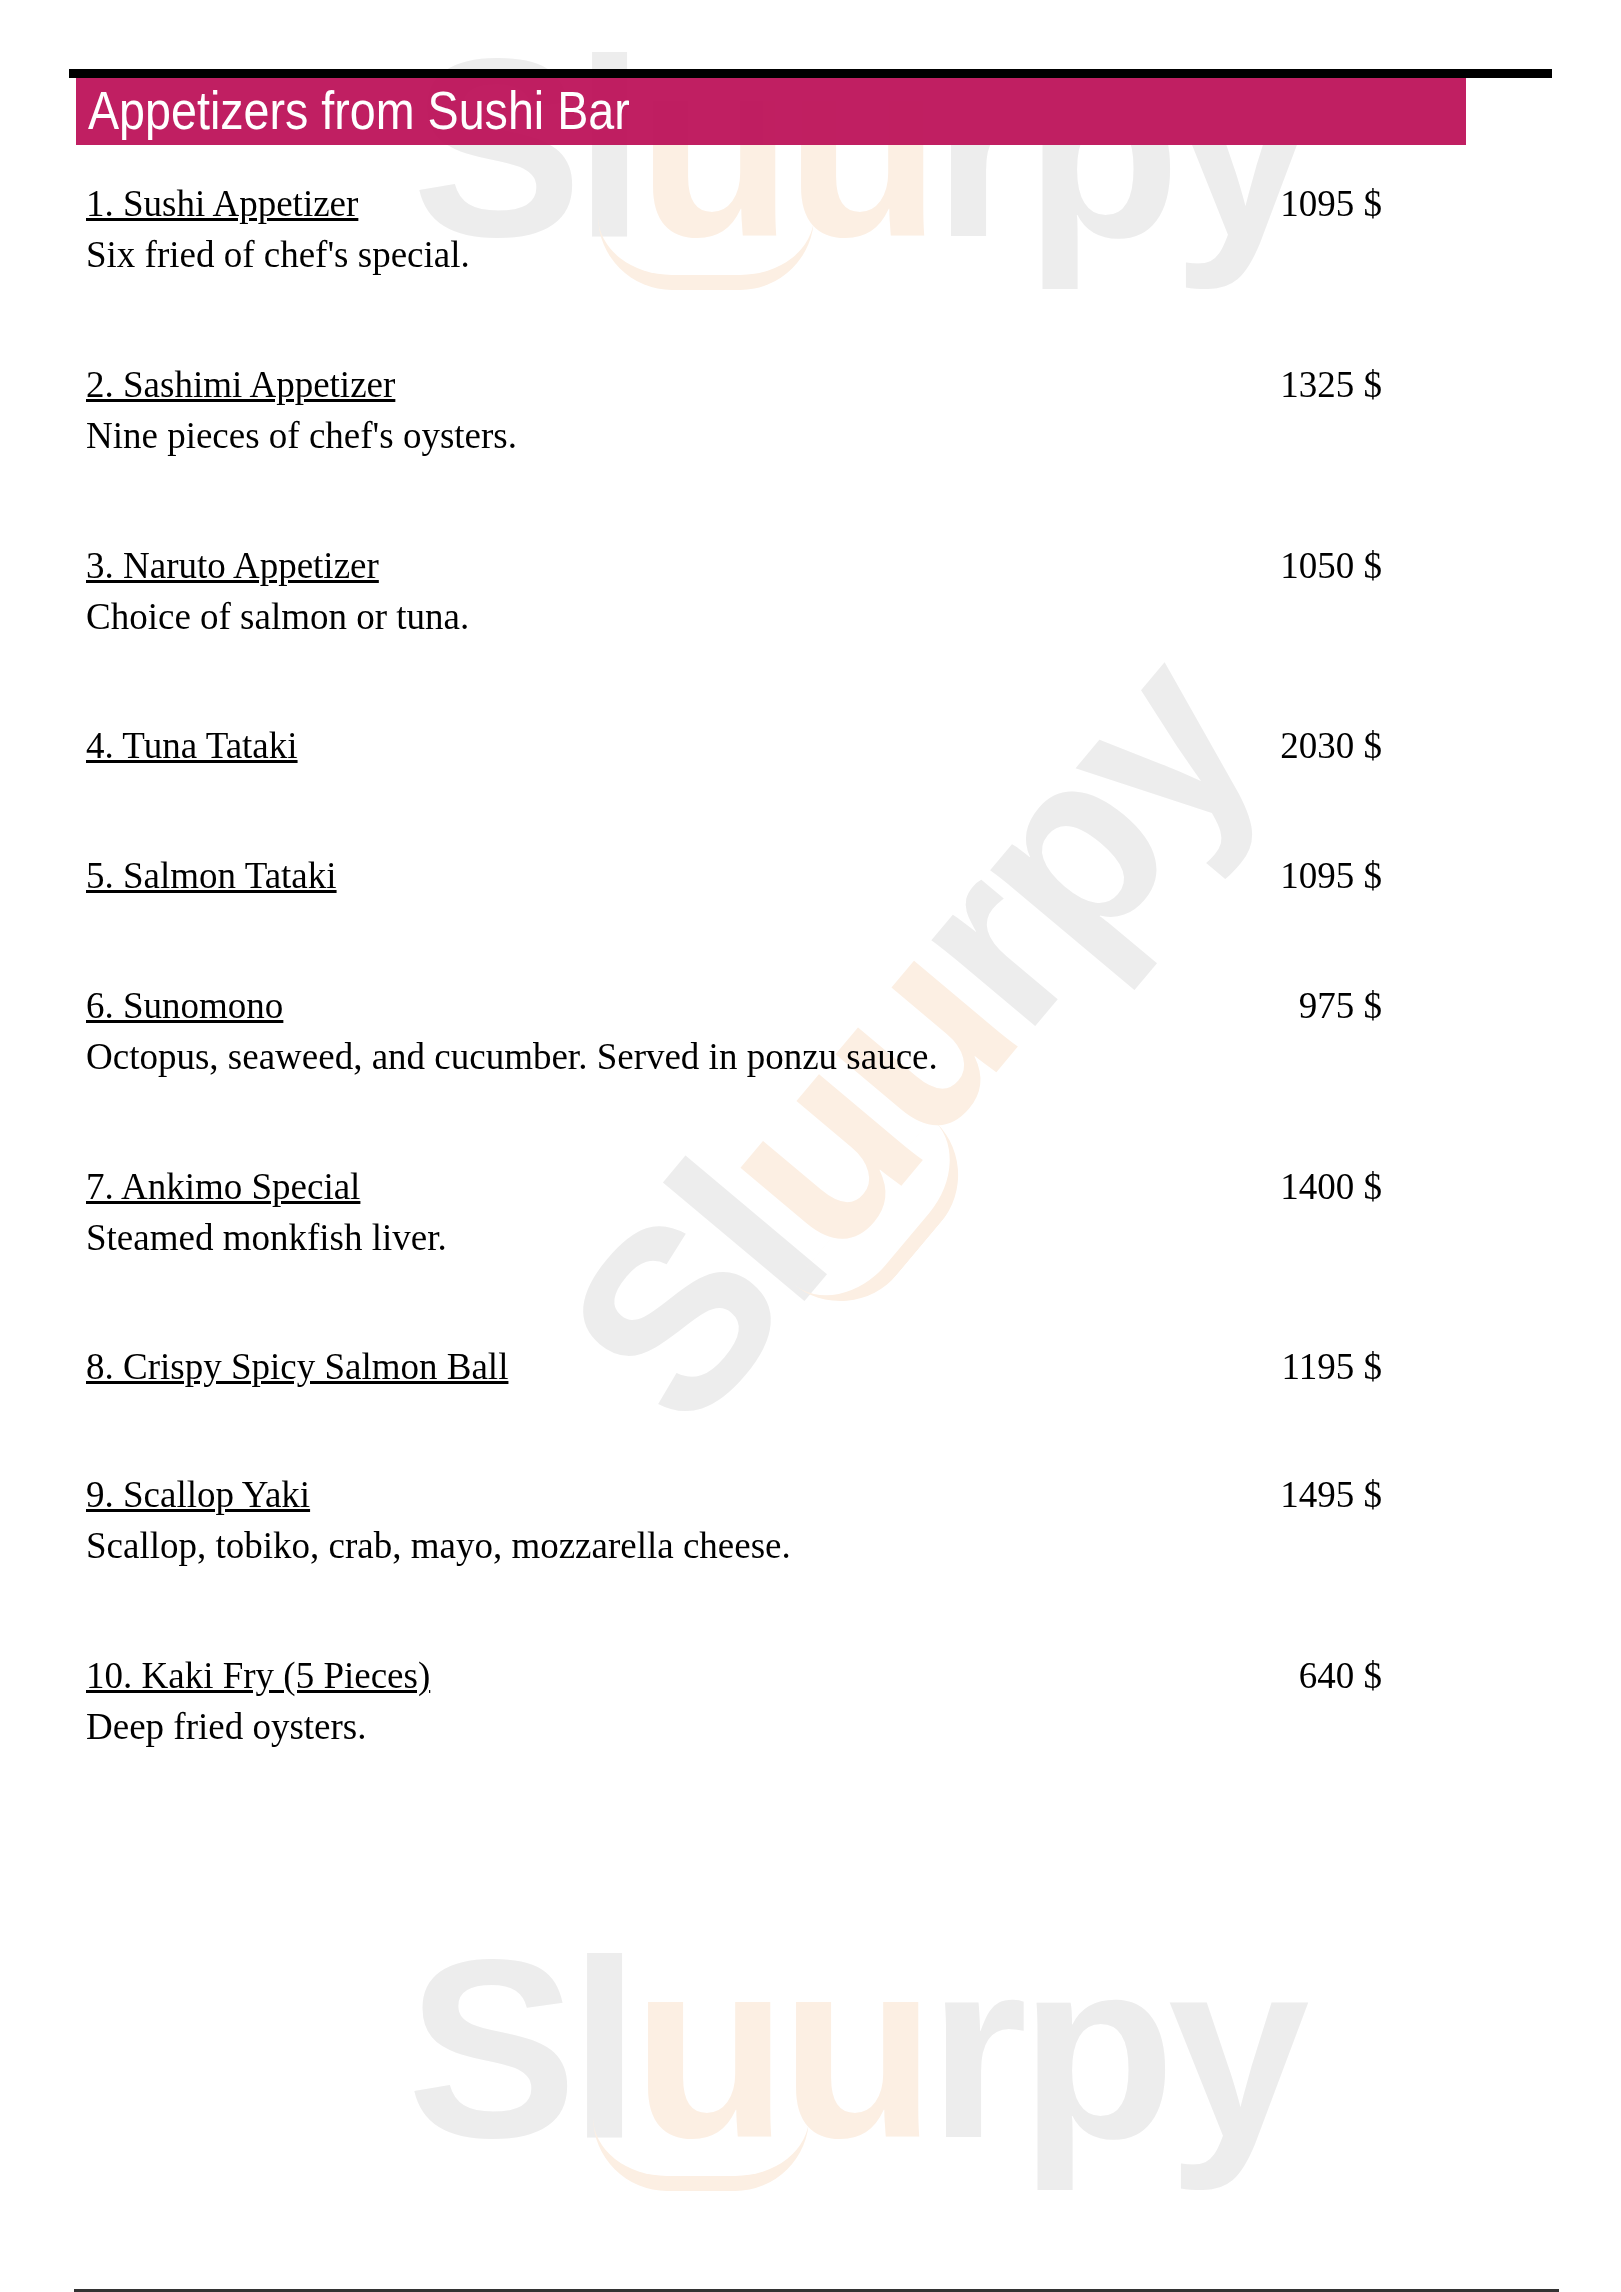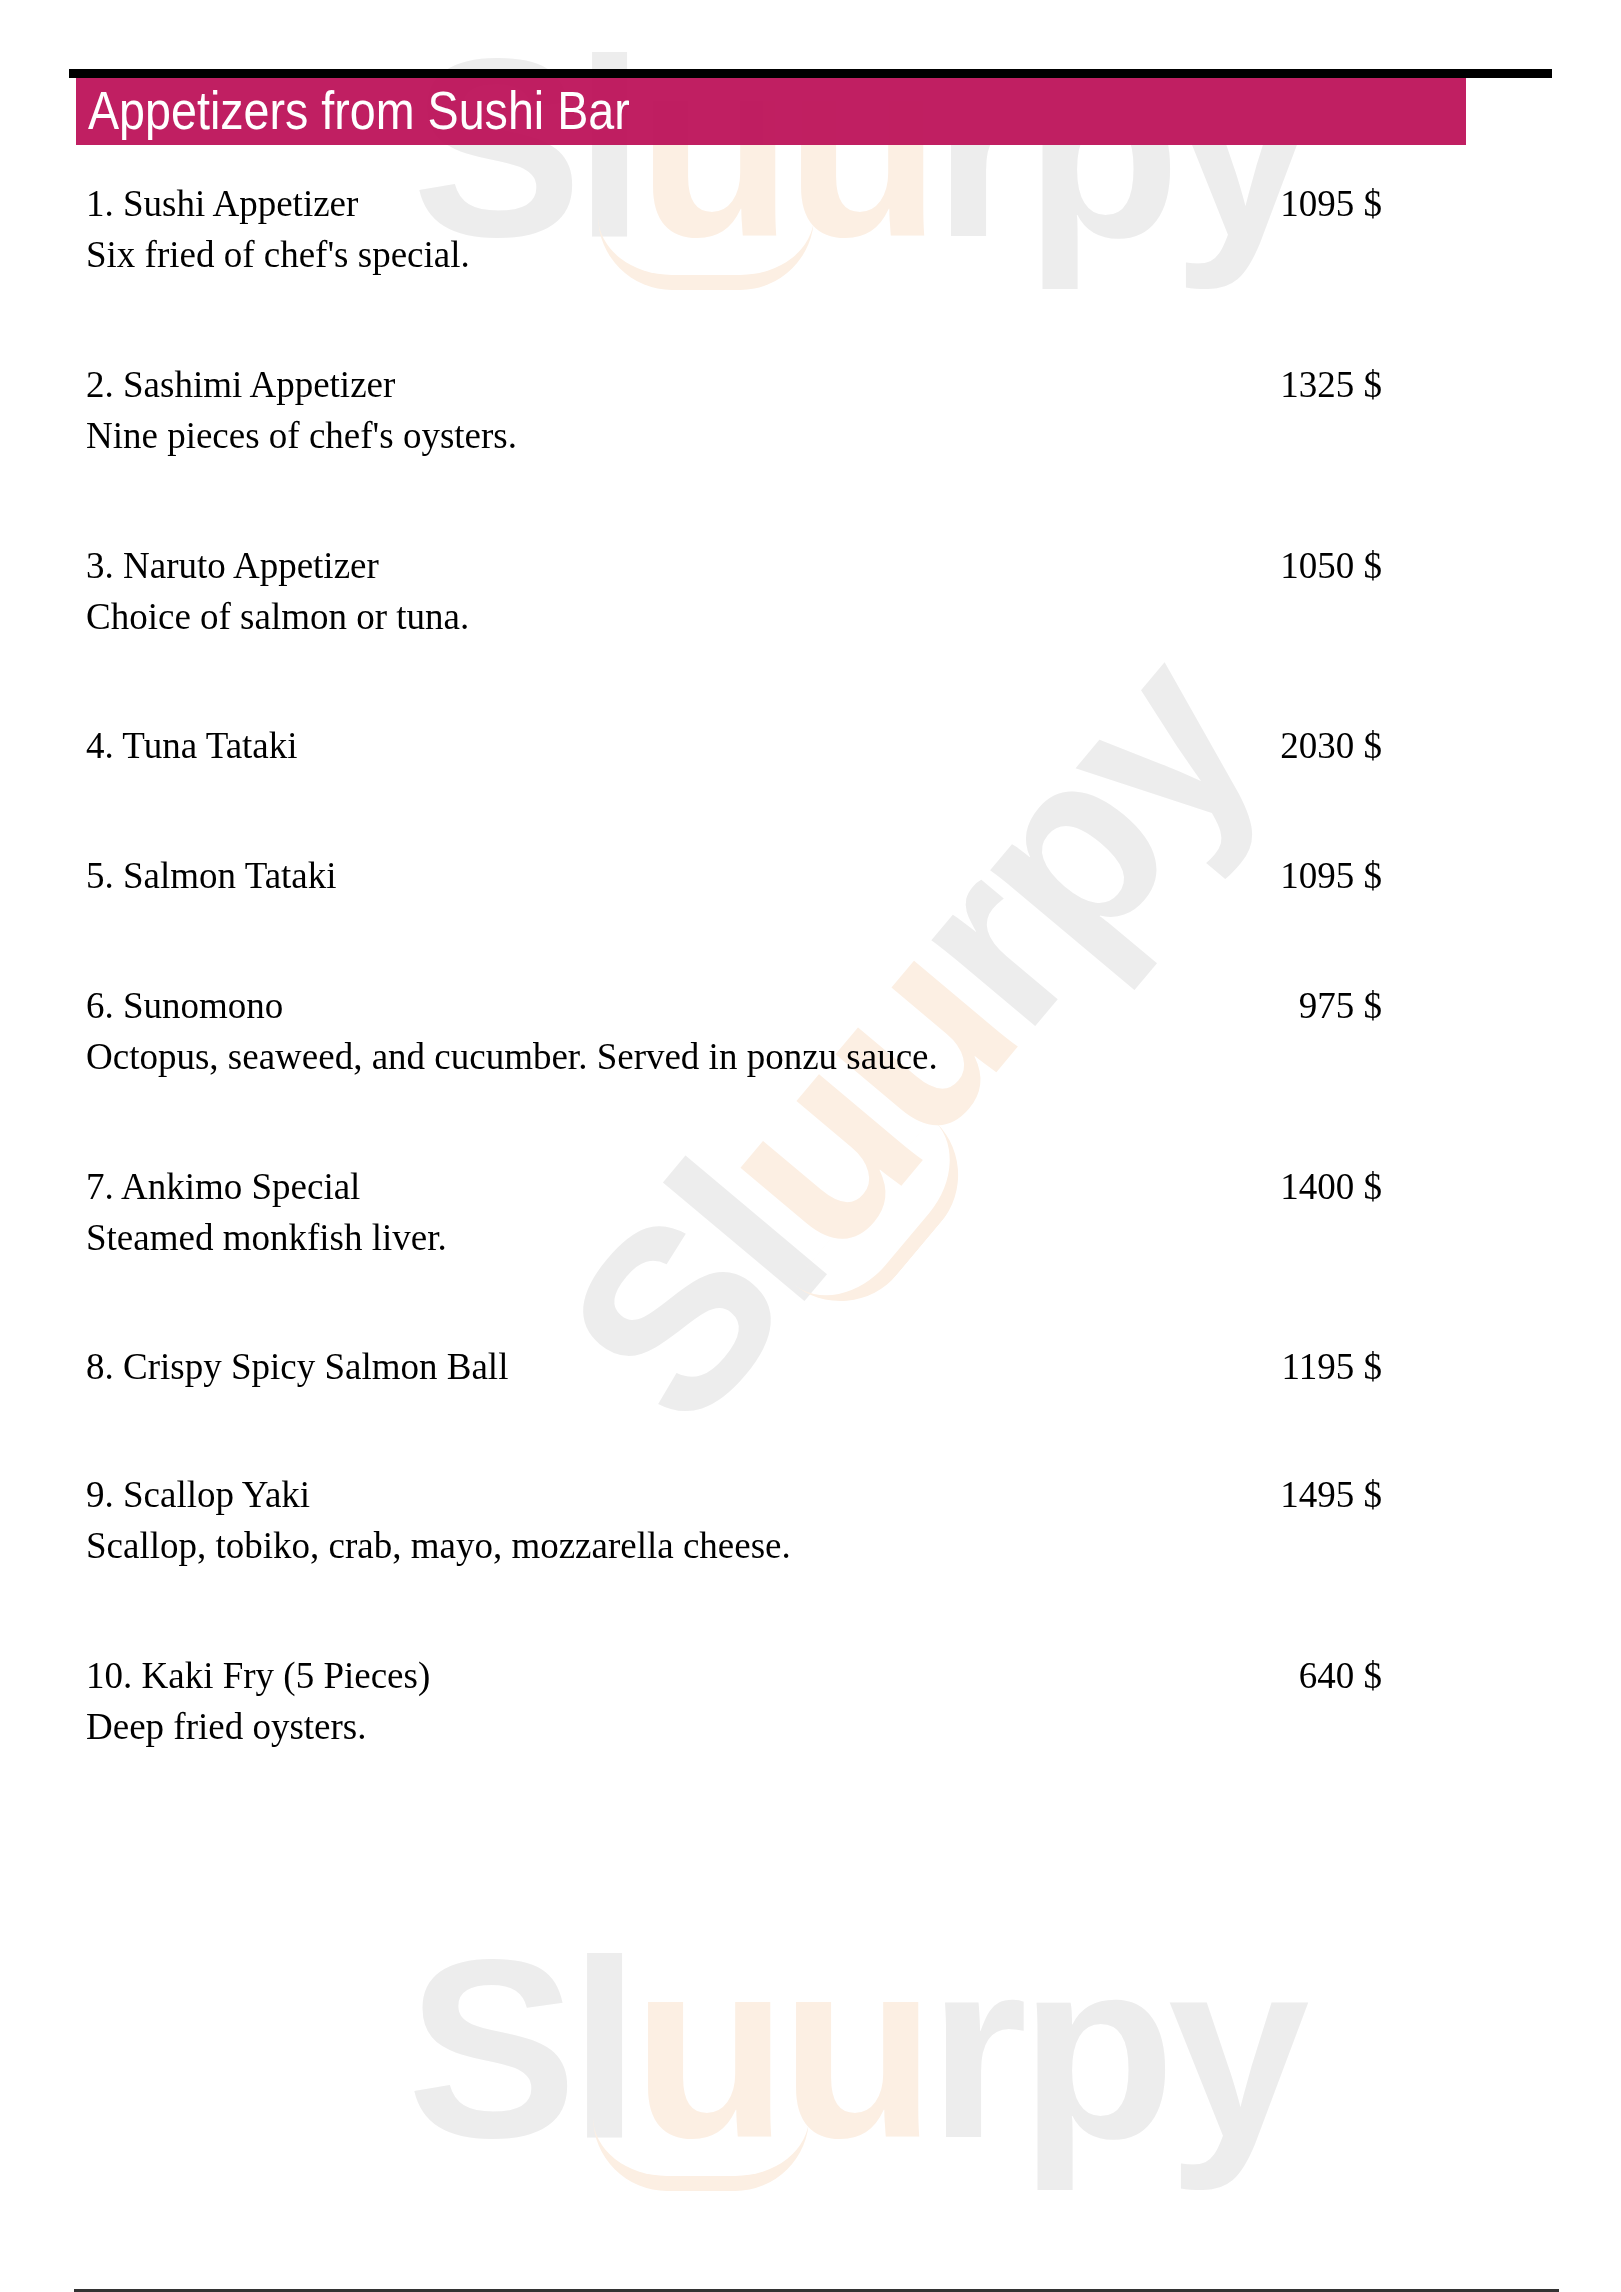--- a/index.html
+++ b/index.html
@@ -53,21 +53,21 @@
   
   .menu-item { position: absolute; left: 0; width: 1621px; z-index: 2; }
   .item-name, .item-desc, .item-price {
     position: absolute;
     font-family: "Liberation Serif", serif;
     font-size: 37px;
     color: #000000;
     white-space: nowrap;
     line-height: 43px;
   }
-  .item-name { left: 86px; top: 0; }
+  .item-name { left: 86px; top: 0; text-decoration: underline; }
   .item-desc { left: 86px; top: 51px; }
   .item-price { right: 239px; top: 0; text-align: right; margin-left: 36px; }
 </style>
 </head>
 <body>
 
 <div class="page">
 
   <div class="watermark wm-top">
     <span class="g">Sl</span><span class="o">uu</span><span class="g">rpy</span>

